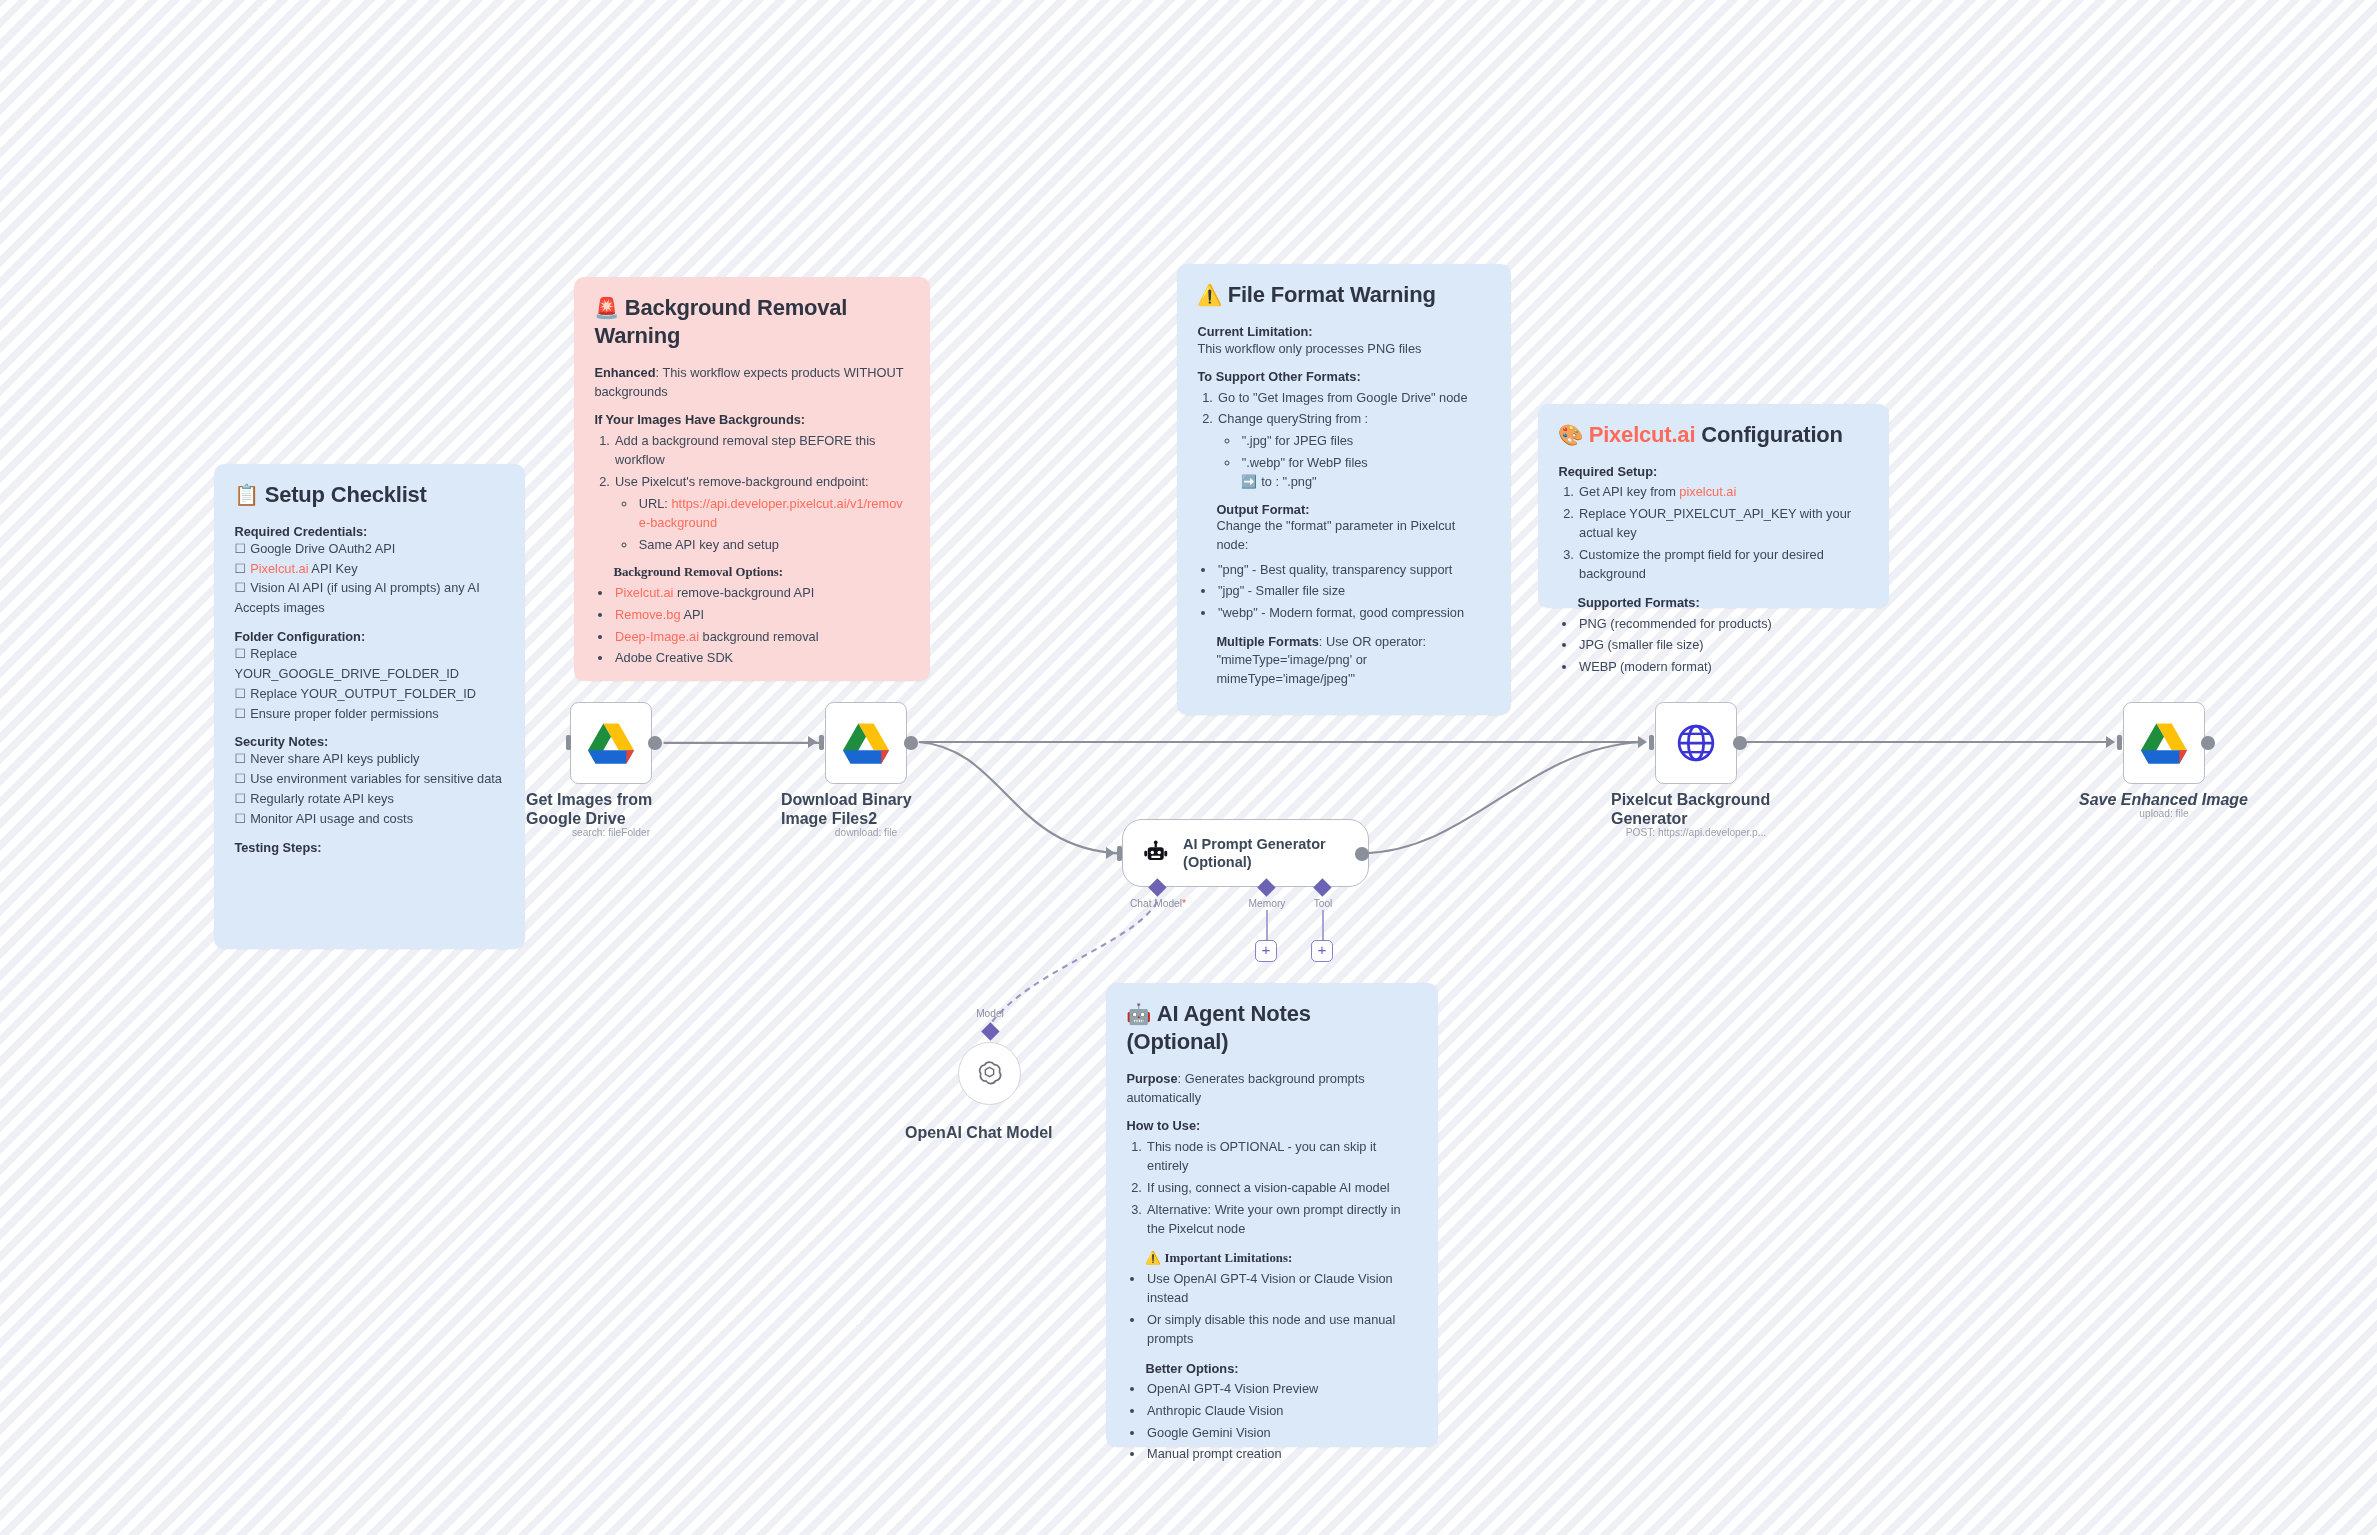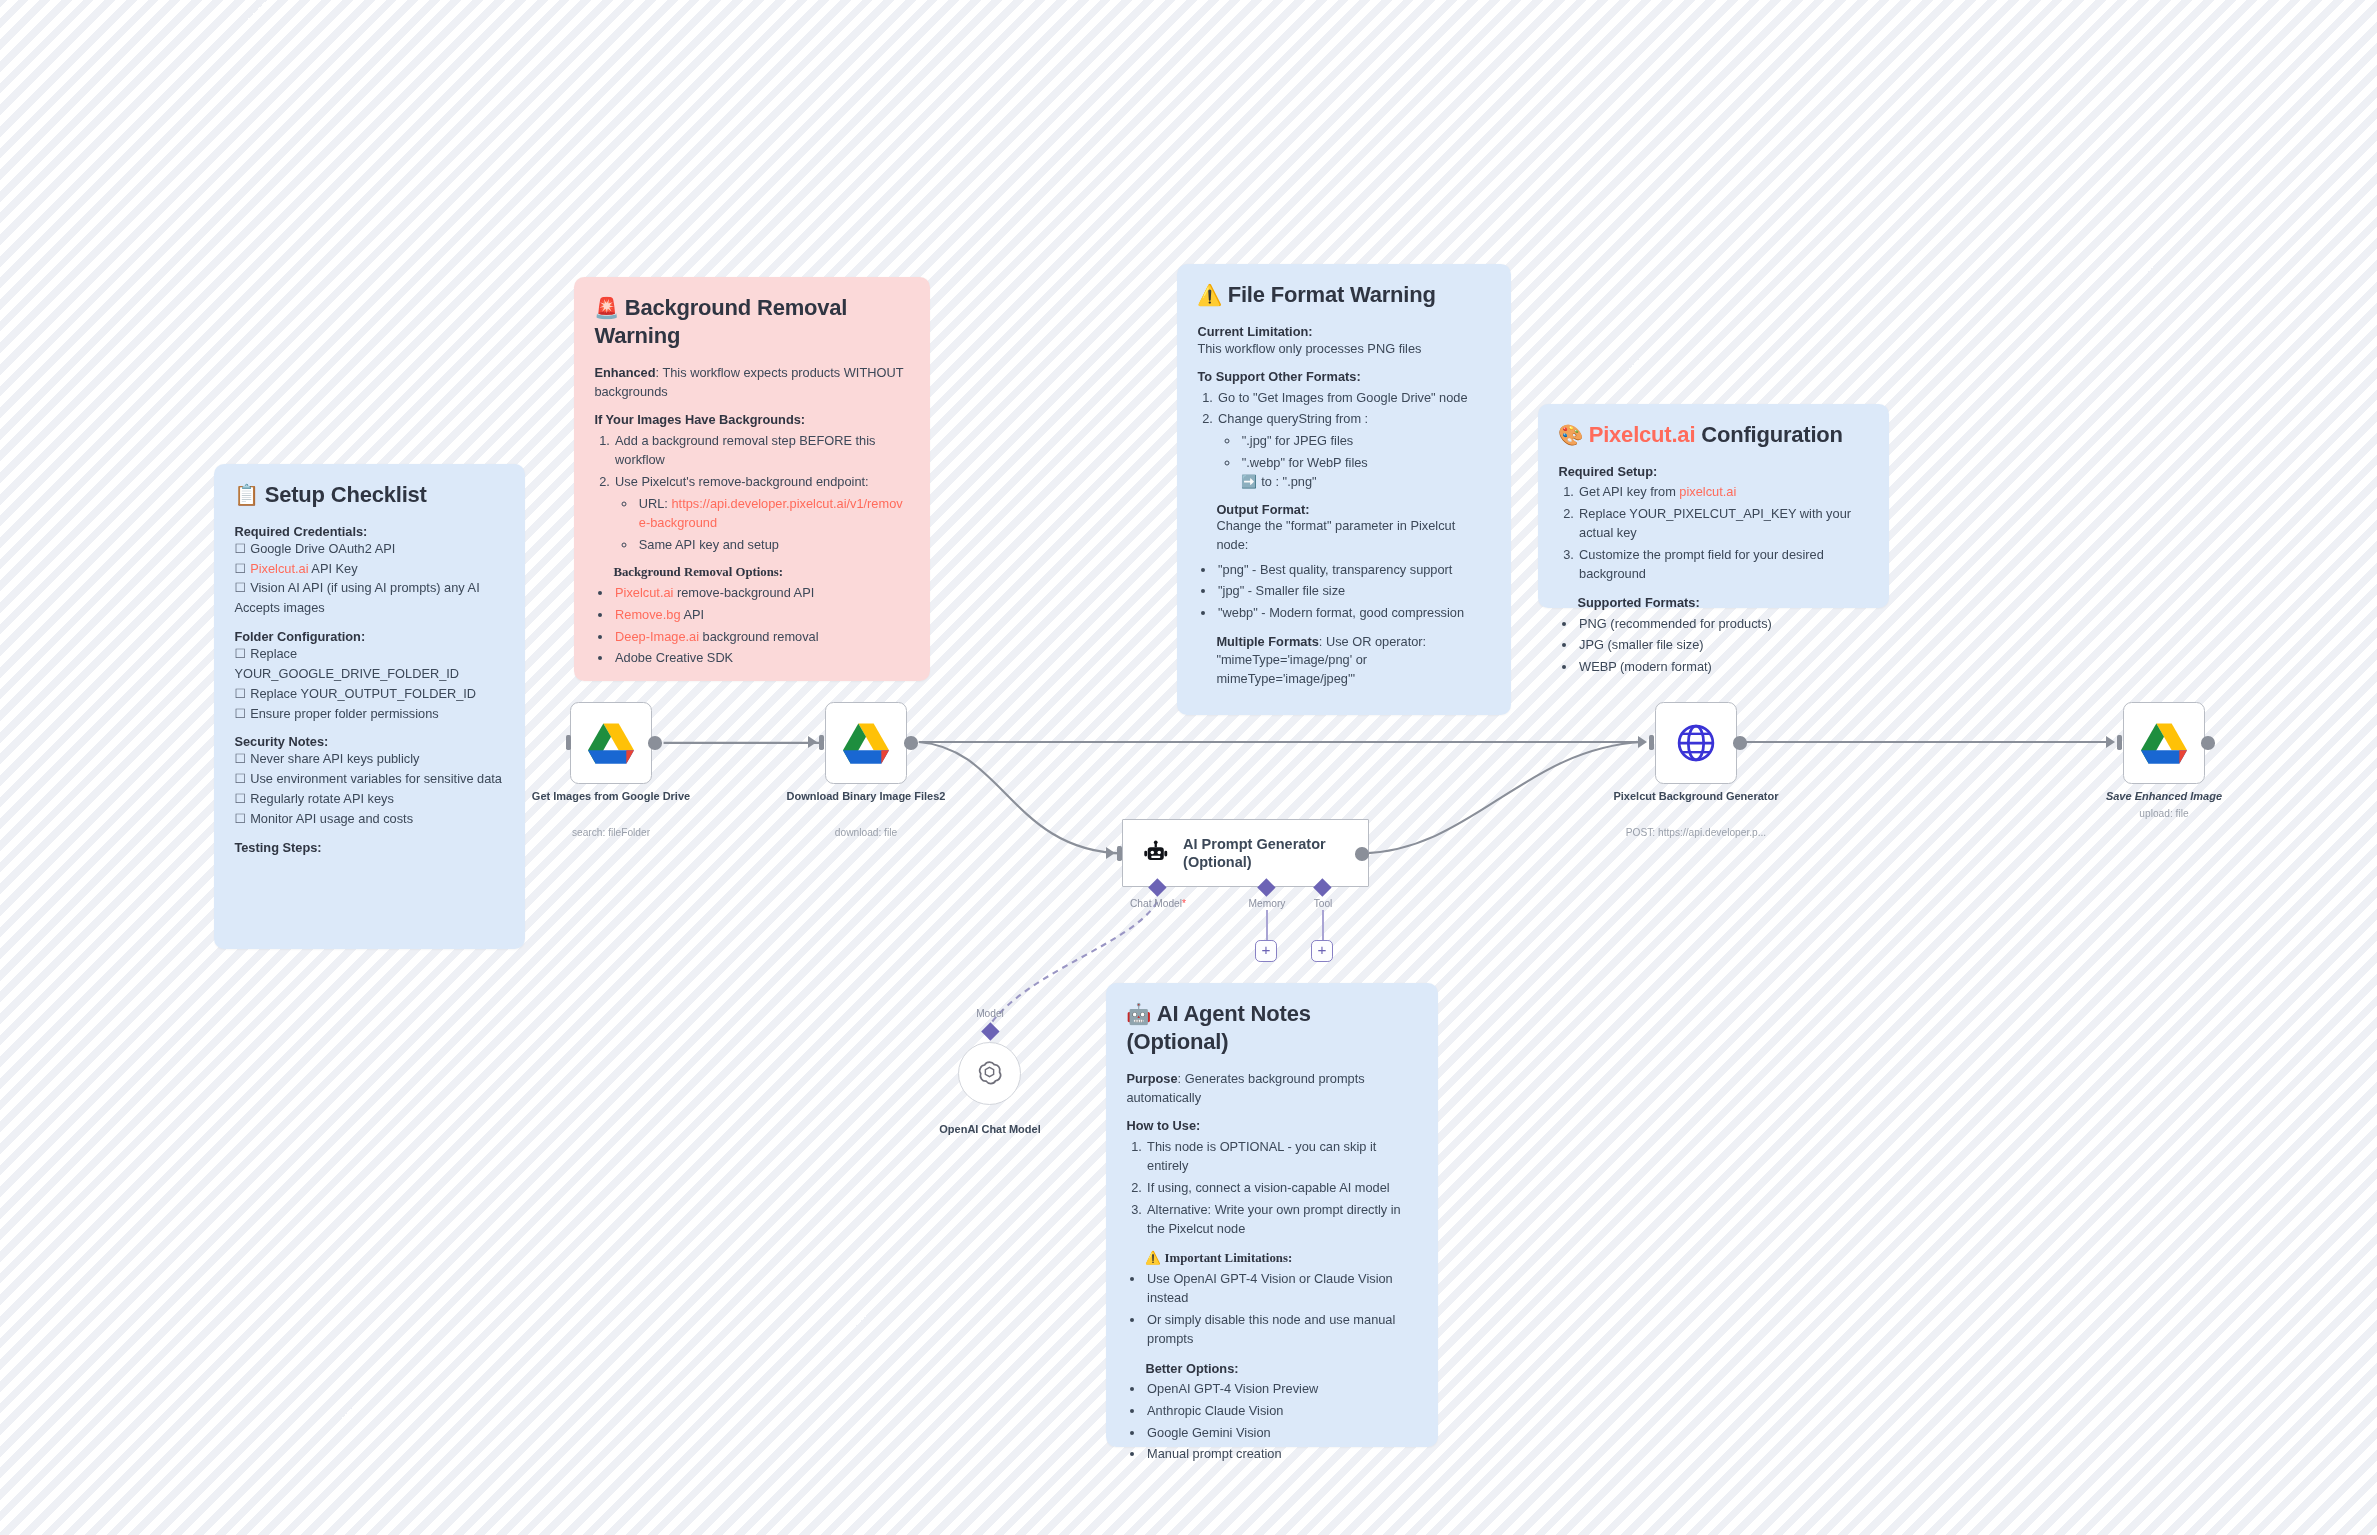--- a/index.html
+++ b/index.html
@@ -61,39 +61,38 @@
   .node {
     position: absolute;
     width: 82px; height: 82px;
     background: #ffffff;
     border: 1.7px solid #b8bcc4;
     border-radius: 8.5px;
     display: flex; align-items: center; justify-content: center;
   }
   .node-label {
     position: absolute;
-    text-align: center;
-    font-size: 11px;
+    font-size: 16px;
     font-weight: 600;
     color: #3c4858;
     line-height: 1.2;
     width: 170px;
   }
   .node-sub {
     position: absolute;
     text-align: center;
     font-size: 10.2px;
     color: #9aa0ab;
     width: 204px;
   }
 
   
   .node.wide {
     width: 247px; height: 68px;
-    border-radius: 1px;
+    border-radius: 20px;
     justify-content: flex-start;
     padding-left: 19px;
     gap: 13.6px;
   }
   .node.wide .title {
     font-size: 14.5px; font-weight: 600; color: #3c4858; line-height: 1.25;
   }
 
   
   .node.circle {

